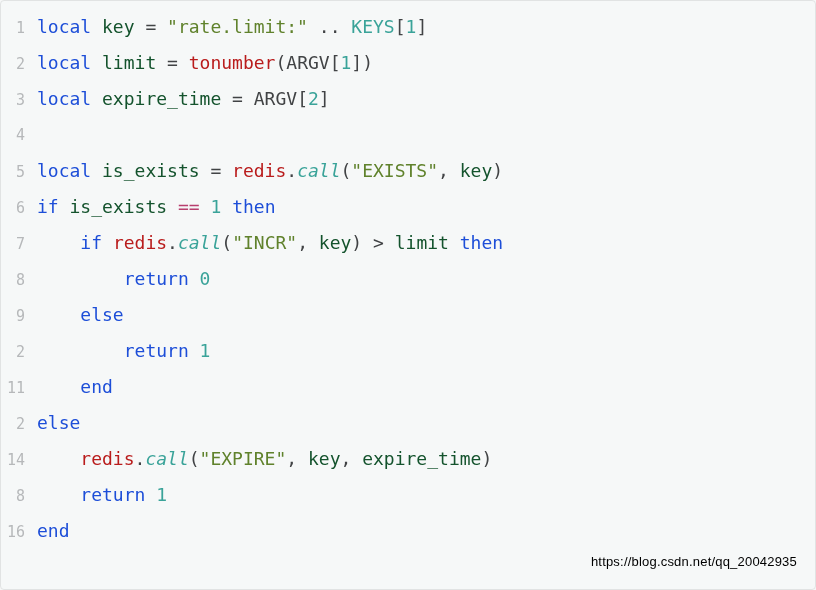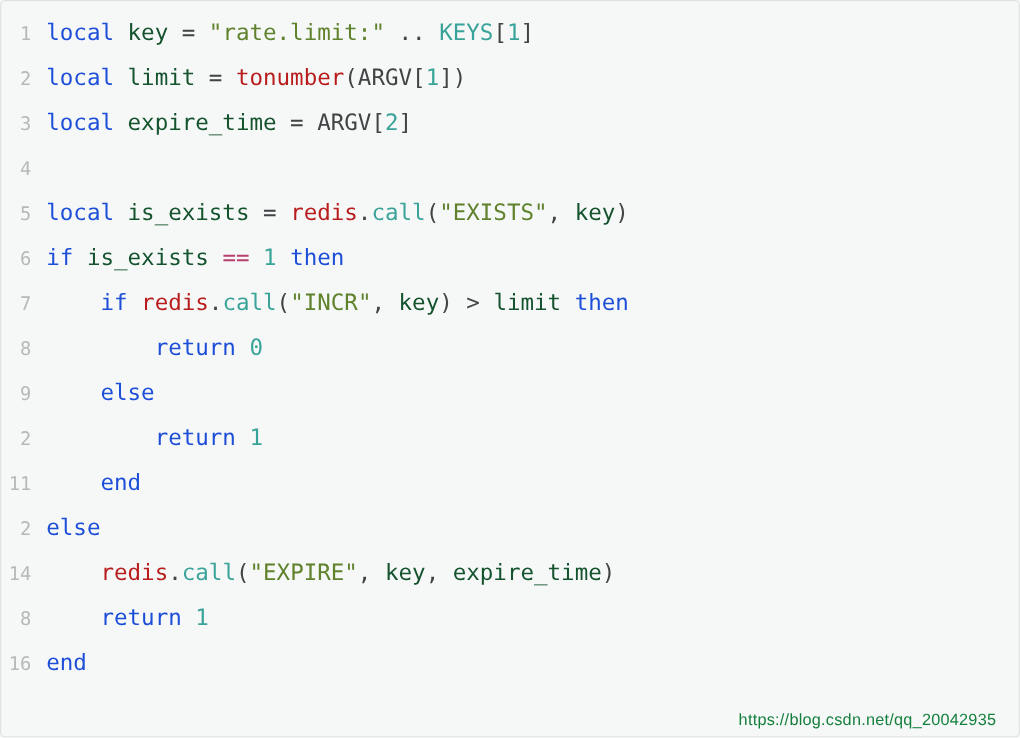--- a/index.html
+++ b/index.html
@@ -39,30 +39,30 @@
     flex: 1 1 auto;
     color: #414345;
   }
   
   .kw   { color: #1d4ed8; }          
   .id   { color: #14532d; }          
   .op   { color: #414345; }          
   .str  { color: #60822c; }          
   .num  { color: #3aa399; }          
   .call1{ color: #b91c1c; }          
-  .call2{ color: #3aa399; } 
+  .call2{ color: #3aa399; font-style: italic; } 
   .global{ color: #414345; }         
   .keysg{ color: #3aa399; }          
   .bracket{ color: #414345; }
   .eqop { color: #b83f6e; }          
   .watermark {
     position: absolute;
     right: 18px;
-    bottom: 6px;
-    color: #15803d;
+    bottom: 20px;
+    color: #000000;
     font-size: 13px;
     font-family: Arial, sans-serif;
     letter-spacing: 0.2px;
   }
 </style>
 </head>
 <body>
 
 <div class="code-block">
   <div id="lines-container">

